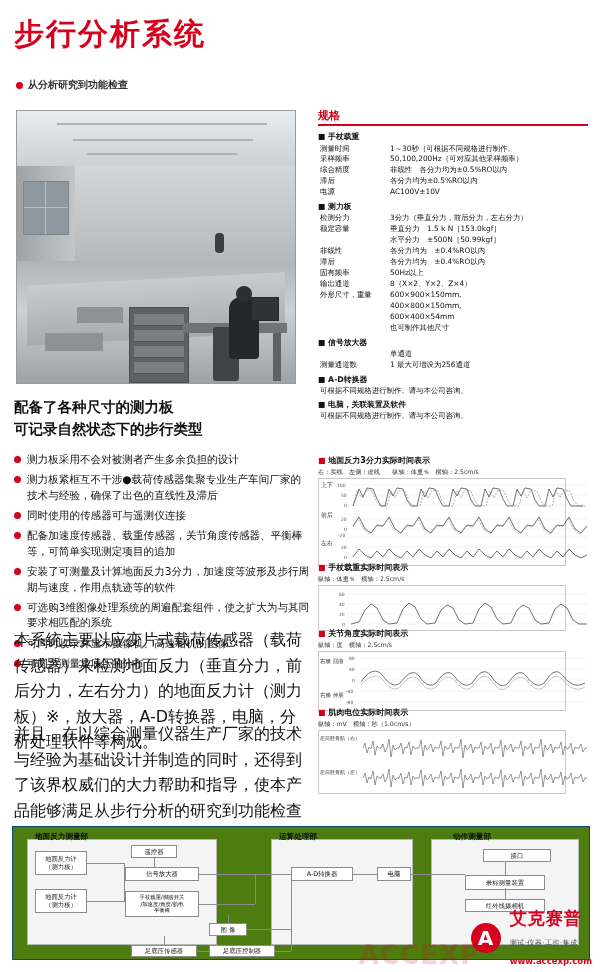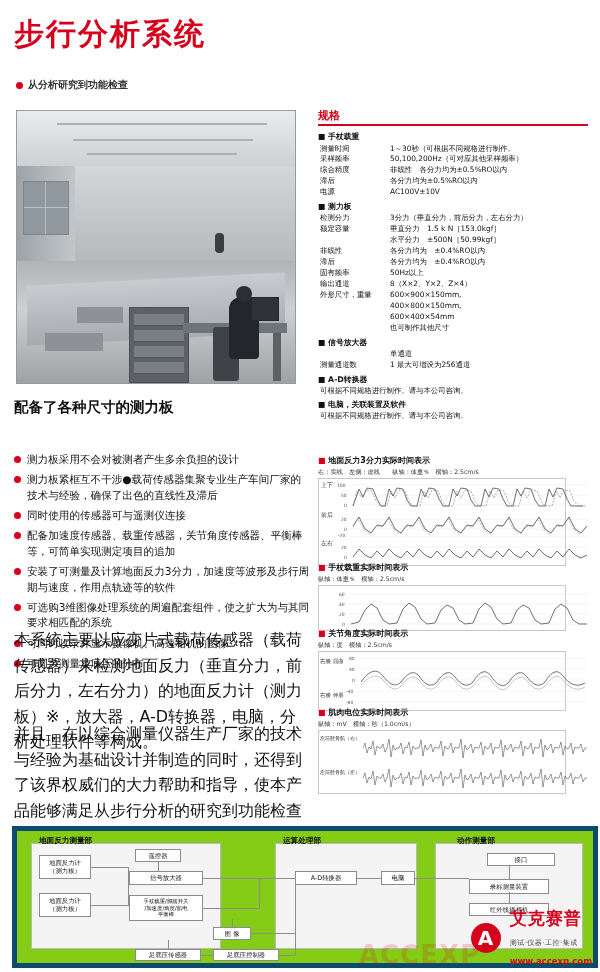--- a/index.html
+++ b/index.html
@@ -98,21 +98,21 @@
 
   
   .footnote{
     position:absolute;left:318px;top:886px;width:272px;
     font-size:6.6px;line-height:1.5;color:#222;
   }
 
   
   .diagram{
     position:absolute;left:12px;top:826px;width:576px;height:132px;
-    border:5px solid #0c4a6e;background:#84cc16;
+    border:1px solid #0c4a6e;background:#4d7c0f;
   }
   .dz{position:absolute;border:1px solid #b9b9b9;background:#f4f4f4;}
   .dzt{position:absolute;font-size:7.6px;font-weight:bold;color:#111;}
   .dbox{
     position:absolute;border:1px solid #8c8c8c;background:#ffffff;
     font-size:6.4px;line-height:1.25;color:#111;text-align:center;
     display:flex;align-items:center;justify-content:center;padding:1px;
     box-sizing:border-box;
   }
   .dline{position:absolute;background:#8c8c8c;}
@@ -171,20 +171,21 @@
     <div class="deskleg"></div>
     <div class="chair"></div>
     <div class="person">
         <div class="head"></div>
       </div>
     <div class="mon"></div>
   </div>
 
   <div class="lead">
     <div>配备了各种尺寸的测力板</div>
+    <div>可记录自然状态下的步行类型</div>
   </div>
 
   <div class="bullets">
     <div class="b">测力板采用不会对被测者产生多余负担的设计</div>
     <div class="b">测力板紧框互不干涉●载荷传感器集聚专业生产车间厂家的技术与经验，确保了出色的直线性及滞后</div>
     <div class="b">同时使用的传感器可与遥测仪连接</div>
     <div class="b">配备加速度传感器、载重传感器，关节角度传感器、平衡棒等，可简单实现测定项目的追加</div>
     <div class="b">安装了可测量及计算地面反力3分力，加速度等波形及步行周期与速度，作用点轨迹等的软件</div>
     <div class="b">可选购3维图像处理系统的周遍配套组件，使之扩大为与其同要求相匹配的系统</div>
     <div class="b">可同时收录并显示摄像机、高速相机的图像</div>

